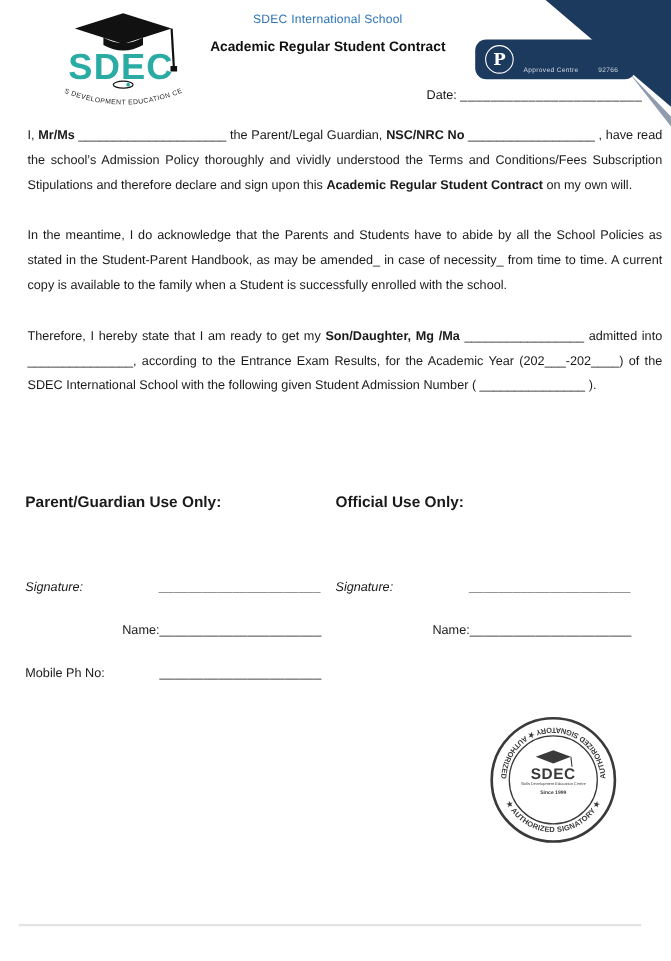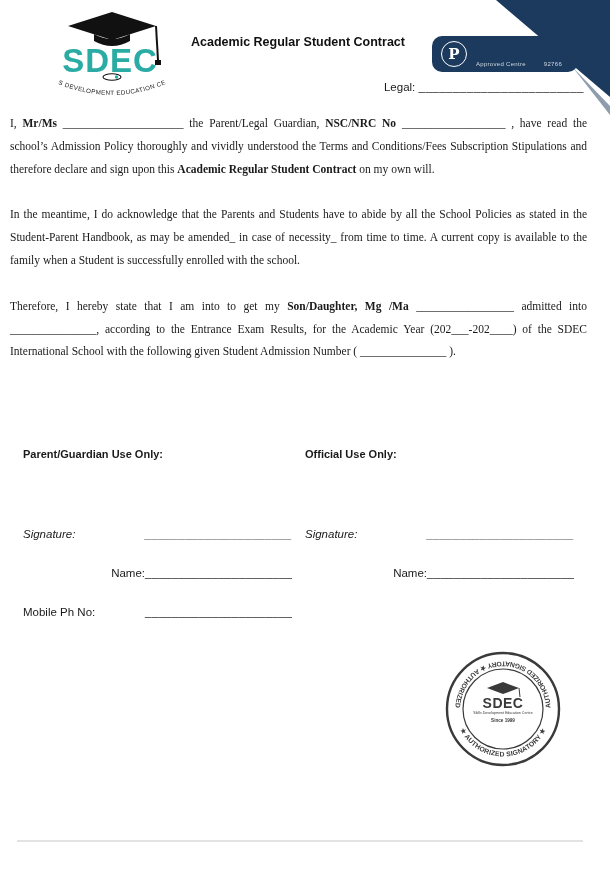--- a/index.html
+++ b/index.html
@@ -30,26 +30,26 @@
   .pearson .subbrand{font-size:13px;font-weight:bold;}
   .pearson .subline{position:absolute;left:44px;top:25px;font-size:6px;color:#cfd8e2;
            letter-spacing:.3px;white-space:nowrap;}
   .pearson .subline .num{margin-left:16px;}
 
   
   .date-line{position:absolute;top:81px;right:26px;font-size:11.5px;white-space:nowrap;}
   .date-line .blank{letter-spacing:.5px;margin-top:31px;}
 
   
-  .body-text{position:absolute;left:10px;top:112px;width:577px;font-family:Liberation Serif, serif;}
+  .body-text{position:absolute;left:25px;top:112px;width:577px;}
   .body-text p{margin:0 0 23px 0;font-size:11.5px;line-height:22.8px;text-align:justify;}
   .body-text strong{font-weight:bold;}
 
   
-  .sig-title{position:absolute;top:448px;font-size:11px;font-weight:bold;white-space:nowrap;}
+  .sig-title{position:absolute;top:448px;font-size:14px;font-weight:bold;white-space:nowrap;}
   .sig-title.left{left:23px;} .sig-title.right{left:305px;}
   .sig-row{position:absolute;font-size:11.5px;white-space:nowrap;}
   .sig-row .sig-label{display:inline-block;width:122px;}
   .sig-row .sig-blank{letter-spacing:.3px;}
   .r1{top:528px;font-style:italic;} .r2{top:567px;text-align:right;} .r3{top:606px;}
   .colL{left:23px;} .colR{left:305px;}
 
   
   .stamp-svg{position:absolute;left:442px;top:648px;width:122px;height:122px;}
 
@@ -80,39 +80,40 @@
     <g>
       <ellipse cx="62" cy="71" rx="9" ry="3.2" fill="#fff" stroke="#111" stroke-width="1.1"></ellipse>
       <circle cx="66.5" cy="71" r="1.7" fill="#2aaca4"></circle>
     </g>
     <path id="logo-arc" d="M 8,78 Q 62,100 116,78" fill="none"></path>
     <text font-size="6.2" fill="#1a1a1a" letter-spacing="0.4">
       <textPath href="#logo-arc" startOffset="50%" text-anchor="middle">SKILLS DEVELOPMENT EDUCATION CENTRE</textPath>
     </text>
   </svg>
 
+  <div class="school-name">SDEC International School</div>
   <div class="doc-title">Academic Regular Student Contract</div>
 
   <div class="pearson">
     <div class="pcircle">P</div>
     <div class="subline">
       <span>Approved Centre</span>
       <span class="num">92766</span>
     </div>
   </div>
 
   <div class="date-line">
-    <span>Legal:</span>
+    <span>Date:</span>
     <span class="blank">________________________</span>
   </div>
 
   <div class="body-text">
     <p><span>I, </span><strong>Mr/Ms</strong><span> _____________________ the Parent/Legal Guardian, </span><strong>NSC/NRC No</strong><span> __________________ , have read the school’s Admission Policy thoroughly and vividly understood the Terms and Conditions/Fees Subscription Stipulations and therefore declare and sign upon this </span><strong>Academic Regular Student Contract</strong><span> on my own will.</span></p>
     <p><span>In the meantime, I do acknowledge that the Parents and Students have to abide by all the School Policies as stated in the Student-Parent Handbook, as may be amended_ in case of necessity_ from time to time. A current copy is available to the family when a Student is successfully enrolled with the school.</span></p>
-    <p><span>Therefore, I hereby state that I am into to get my </span><strong>Son/Daughter, Mg /Ma</strong><span> _________________ admitted into _______________, according to the Entrance Exam Results, for the Academic Year (202___-202____) of the SDEC International School with the following given Student Admission Number ( _______________ ).</span></p>
+    <p><span>Therefore, I hereby state that I am ready to get my </span><strong>Son/Daughter, Mg /Ma</strong><span> _________________ admitted into _______________, according to the Entrance Exam Results, for the Academic Year (202___-202____) of the SDEC International School with the following given Student Admission Number ( _______________ ).</span></p>
   </div>
 
   <div class="sig-title left">Parent/Guardian Use Only:</div>
   <div class="sig-title right">Official Use Only:</div>
 
   <div class="sig-row colL r1">
     <span class="sig-label">Signature:</span><span class="sig-blank">______________________</span>
   </div>
   <div class="sig-row colL r2">
     <span class="sig-label">Name:</span><span class="sig-blank">______________________</span>

